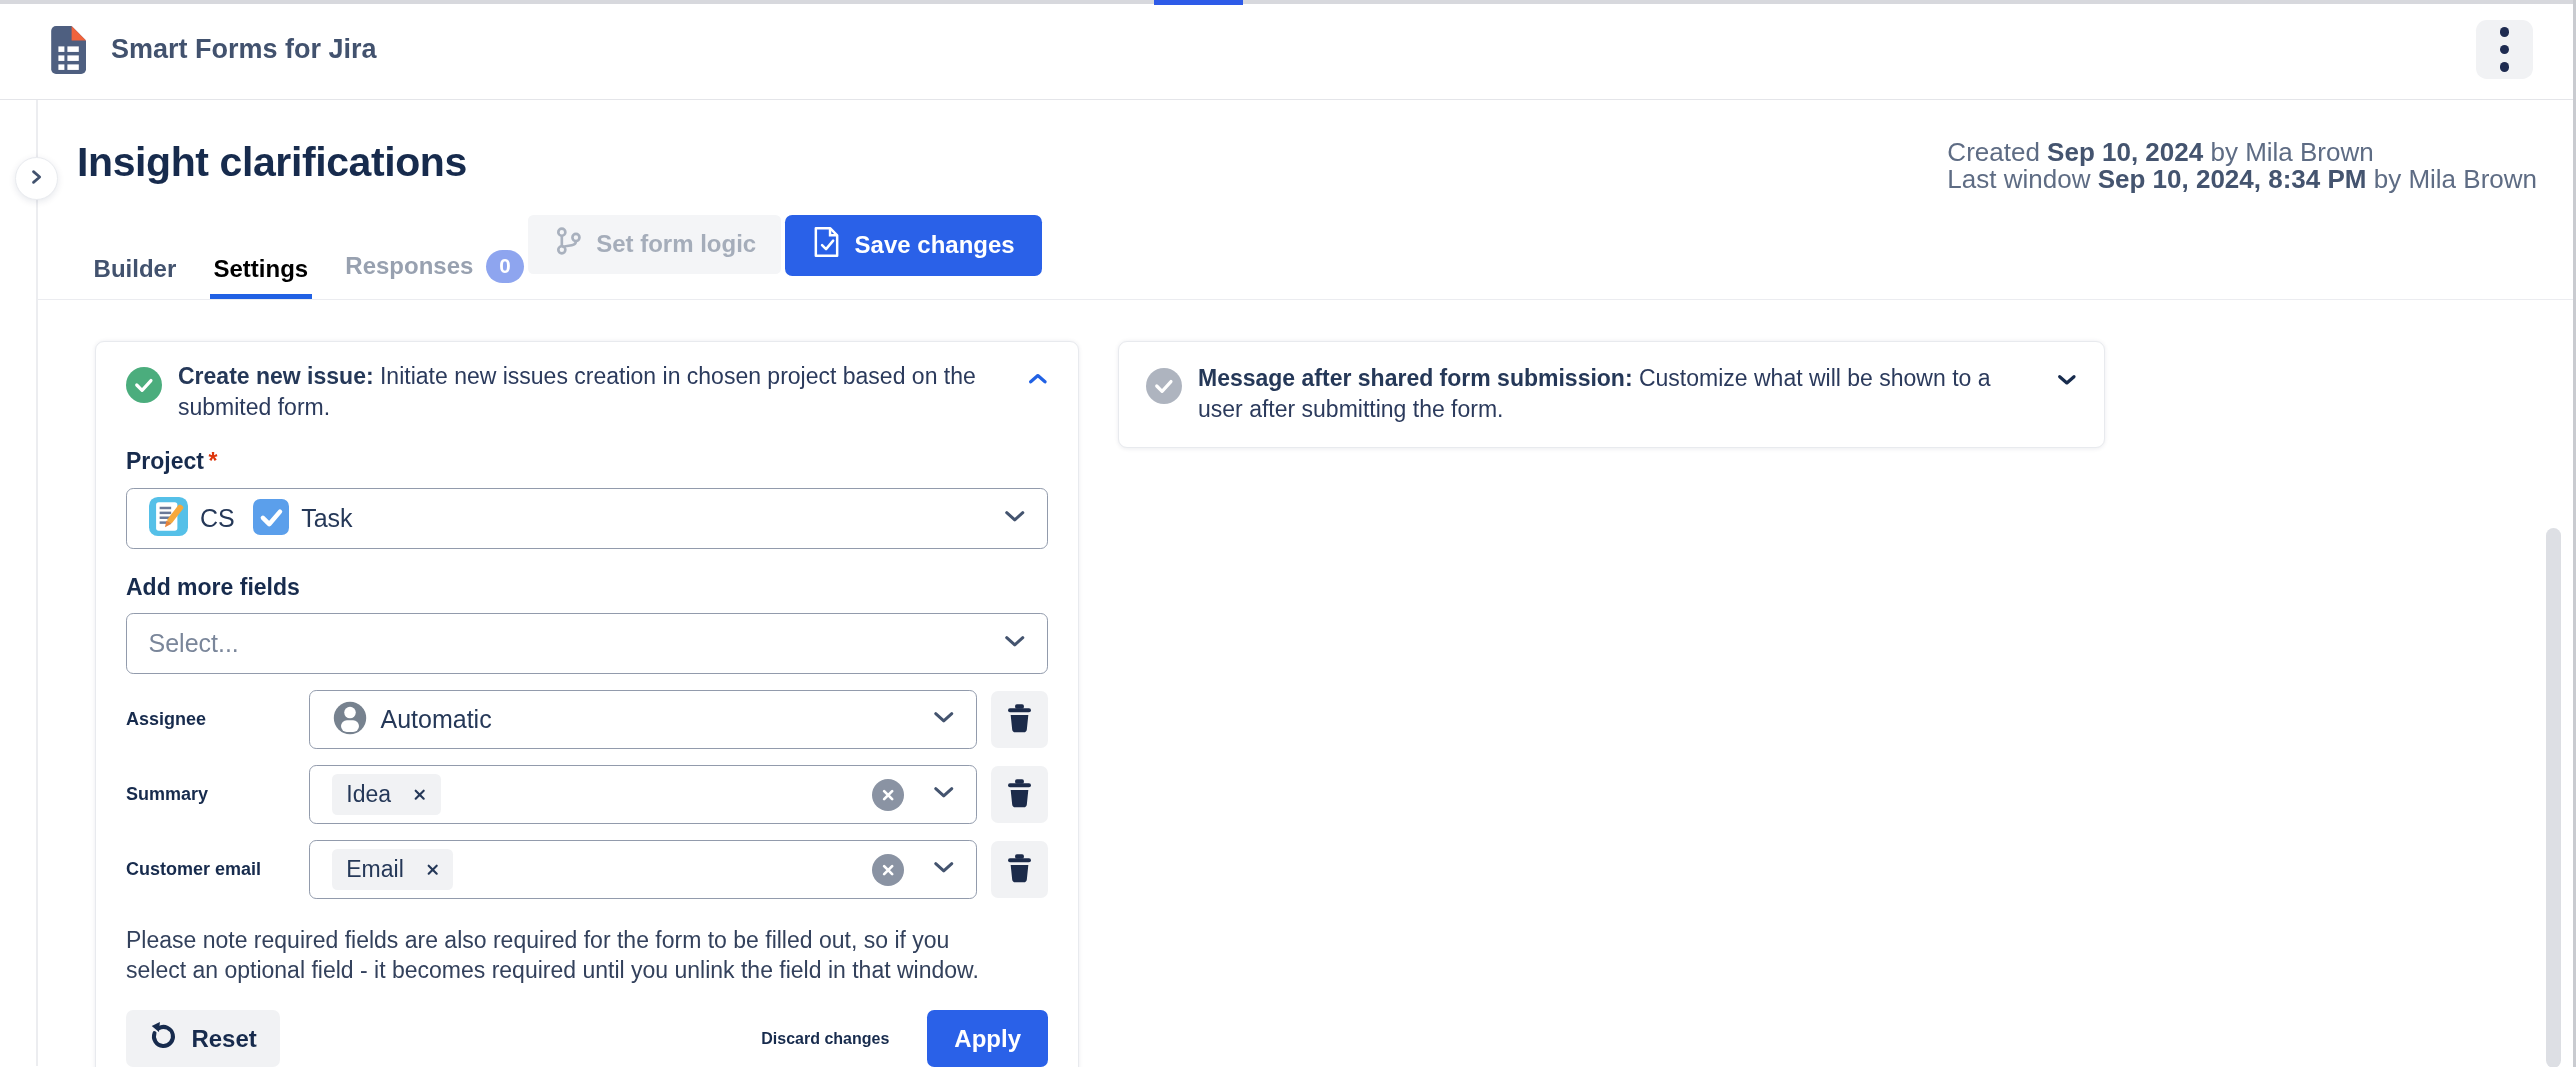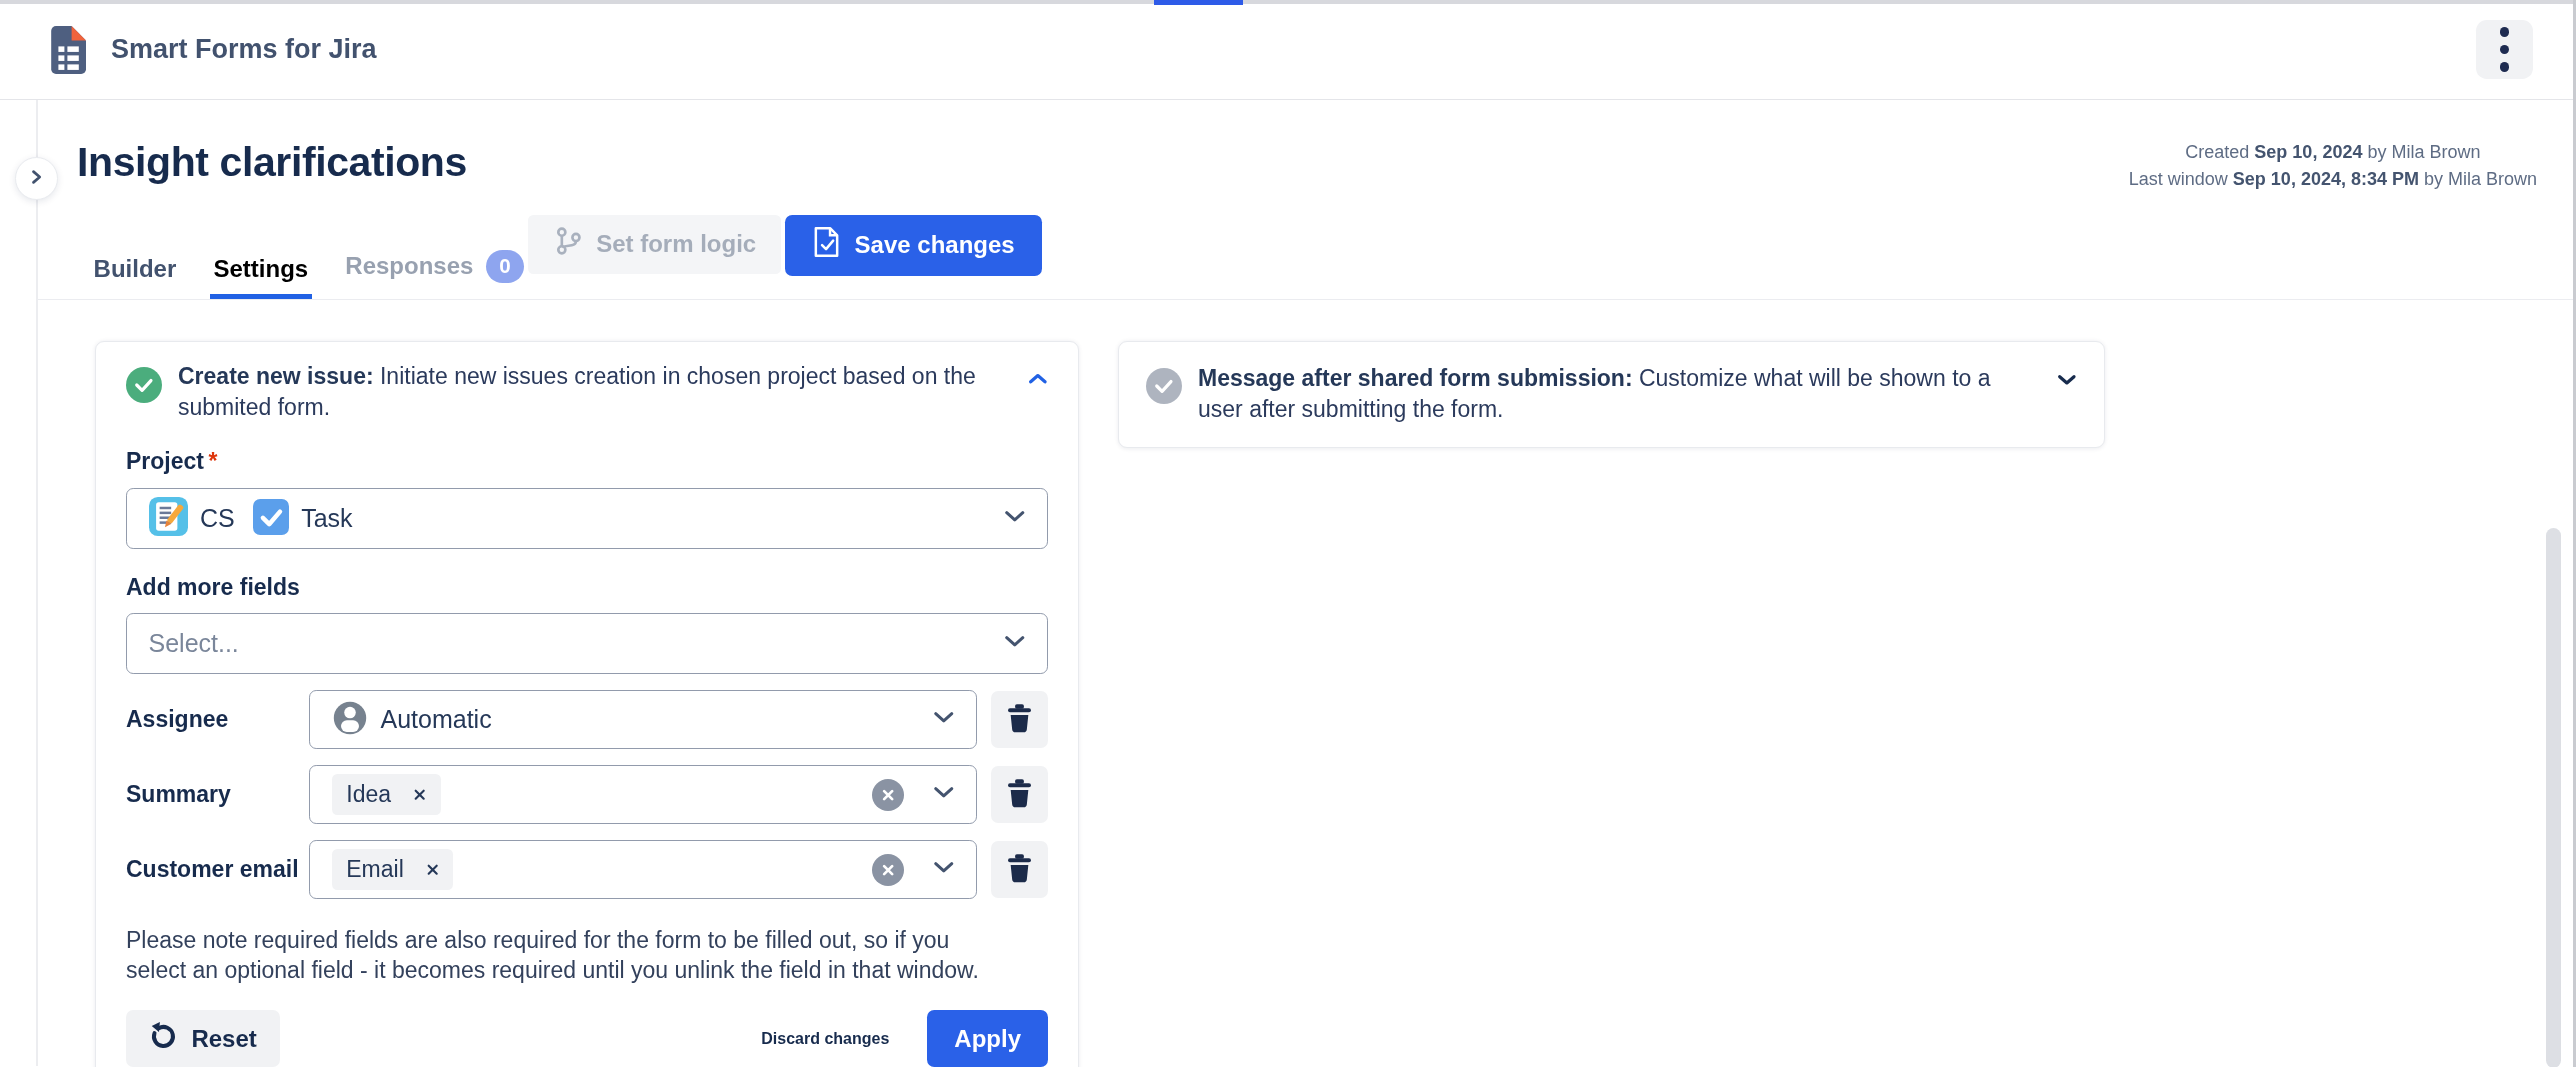--- a/index.html
+++ b/index.html
@@ -20,21 +20,21 @@
 
   
   .main { position: relative; height: 966px; }
   .rail { position: absolute; left: 36px; top: 0; bottom: 0; width: 1.8px; background: #ECEDF0; }
   .collapse-btn { position: absolute; left: 15px; top: 57px; width: 43px; height: 43px; border-radius: 50%;
     background: #fff; border: 1.8px solid #E9EBEF; box-shadow: 0 1.8px 7.2px rgba(9,30,66,.10);
     display: flex; align-items: center; justify-content: center; z-index: 3; cursor: pointer; }
 
   .page-head { display: flex; justify-content: space-between; align-items: flex-start; padding: 39px 39px 0 77px; }
   .page-title { font-size: 41px; font-weight: bold; color: #172B4D; letter-spacing: -0.4px; }
-  .meta { text-align: center; font-size: 18px; color: #5E6C84; line-height: 27px; }
+  .meta { text-align: left; font-size: 26px; color: #5E6C84; line-height: 27px; }
   .meta b { color: #44546F; }
 
   .tabs-strip { margin-left: 38px; margin-top: 21.5px; border-bottom: 1.8px solid #EBECF0;
     display: flex; align-items: flex-end; justify-content: flex-start; padding: 0 43px 0 52px; }
   .tab-list { display: flex; gap: 30px; align-items: flex-end; }
   .tab { font-size: 24px; font-weight: bold; color: #42526E; padding: 0 3.6px 16px; cursor: pointer; display: flex; align-items: center; }
   .tab.active { color: #000000; border-bottom: 5.4px solid #2161E4; padding-bottom: 11px; }
   .tab.muted { color: #98A1B0; }
   .tab-badge { display: inline-block; background: #8EA5EF; color: #fff; border-radius: 18px;
     padding: 4.5px 13.4px; font-size: 20.6px; font-weight: bold; margin-left: 12.5px; }
@@ -60,21 +60,21 @@
 
   .field-label { font-size: 23px; font-weight: bold; color: #172B4D; margin: 25px 0 12.5px; }
   .req { color: #DE350B; margin-left: 4.5px; }
   .select-box { height: 61px; border: 1.8px solid #929BAC; border-radius: 7.2px; background: #fff;
     display: flex; align-items: center; padding: 0 21.5px; gap: 12.5px; cursor: pointer; }
   .select-value { font-size: 25px; color: #253858; }
   .placeholder { font-size: 25px; color: #7A869A; }
   .ml-auto { margin-left: auto; }
 
   .form-row { display: flex; align-items: center; margin-top: 16px; }
-  .row-label { width: 184px; font-size: 23px; font-weight: bold; color: #172B4D; }
+  .row-label { width: 184px; font-size: 18px; font-weight: bold; color: #172B4D; }
   .row-select { width: 669px; height: 59px; }
   .trash-btn { width: 57px; height: 57px; border-radius: 7.2px; background: #F1F2F4; margin-left: 14.3px;
     display: flex; align-items: center; justify-content: center; border: none; cursor: pointer; flex: none; }
 
   .chip { background: #F1F2F4; border-radius: 5.4px; height: 41px; display: flex; align-items: center;
     gap: 22px; padding: 0 14.3px; font-size: 23px; color: #253858; }
   .chip-x { display: flex; align-items: center; cursor: pointer; }
   .clear-circle { width: 32px; height: 32px; border-radius: 50%; background: #8A93A3; margin-left: auto;
     display: flex; align-items: center; justify-content: center; cursor: pointer; flex: none; }
   .chev-after { margin-left: 16px; flex: none; }

